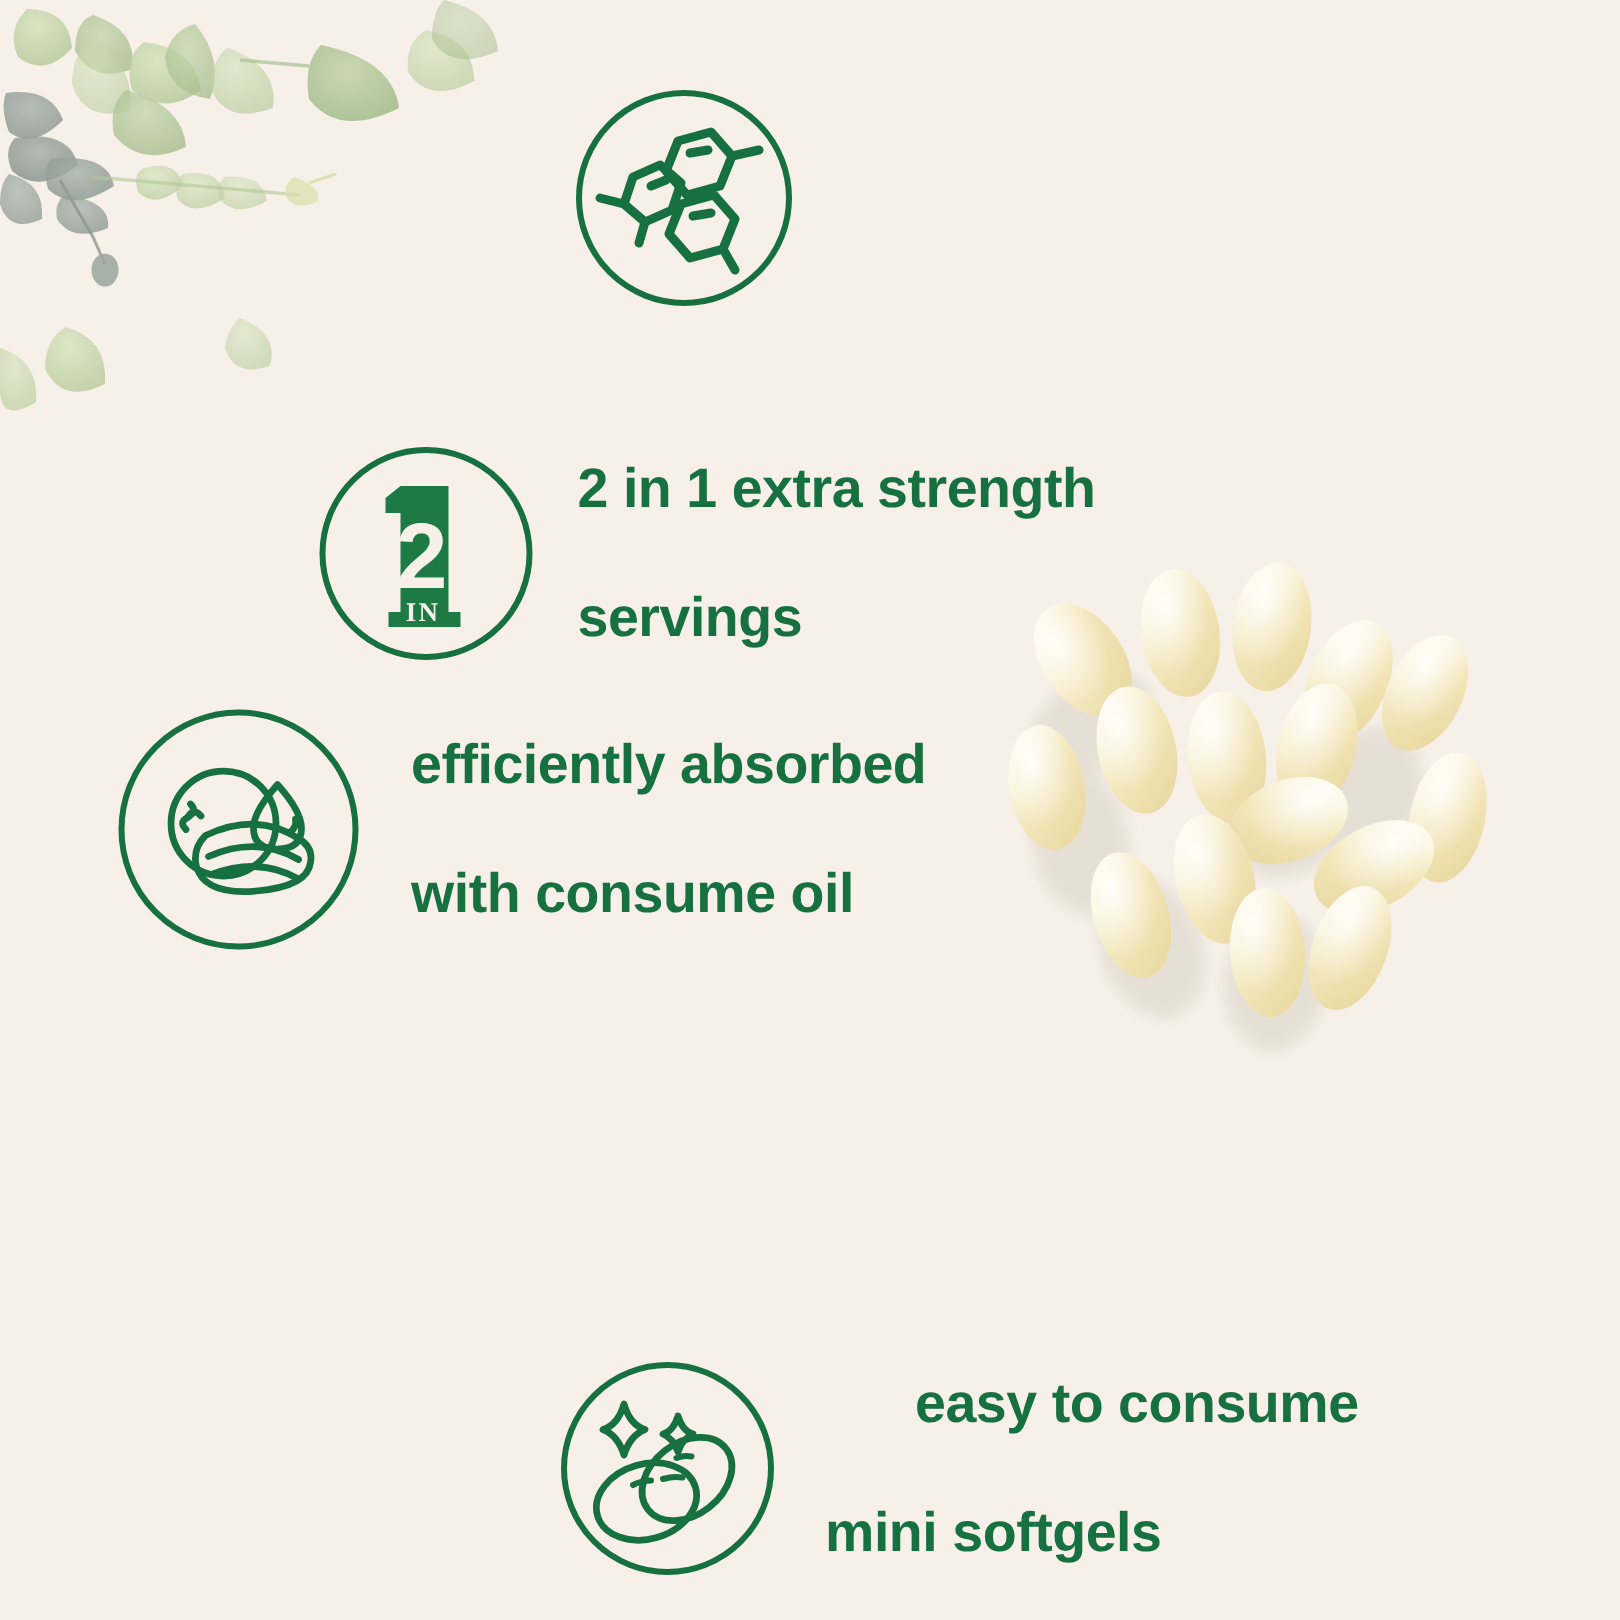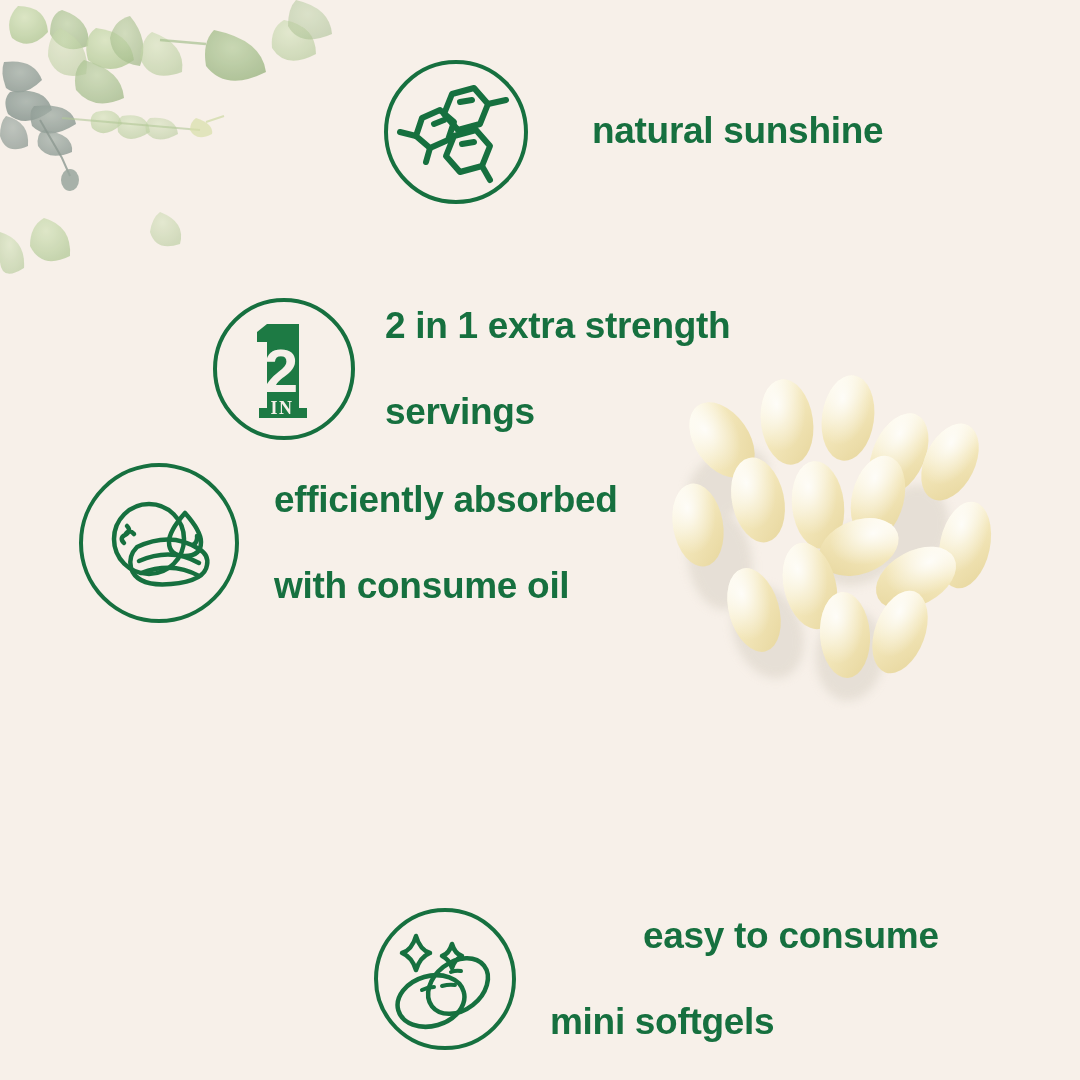--- a/index.html
+++ b/index.html
@@ -26,28 +26,28 @@
     line-height:1.16;
     letter-spacing:-0.3px;
     white-space:pre-line;
   }
   .feature-text .line{display:block;}
 
   #row-1{left:382px;top:58px;}
   #row-1 .feature-text{margin-left:62px;margin-top:-2px;}
   #row-2{left:211px;top:262px;}
   #row-2 .feature-text{margin-left:28px;}
-  #row-3{left:77px;top:436px;}
+  #row-3{left:77px;top:446px;}
   #row-3 .feature-text{margin-left:32px;}
   #row-4{left:207px;top:667px;}
   #row-4 .feature-text{margin-left:32px;}
   #row-5{left:372px;top:872px;}
   #row-5 .feature-text{margin-left:32px;}
   
-  #row-5 .feature-text .line:nth-child(1){margin-left:93px;text-align:center;}
+  #row-5 .feature-text .line:nth-child(1){margin-left:60px;text-align:center;}
   #row-5 .feature-text .line:nth-child(2){margin-left:0px;}
 </style>
 </head>
 <body>
 
 <div id="stage">
 
   <svg id="foliage" viewBox="0 0 460 330" aria-hidden="true">
     <defs>
       <radialGradient id="lfA" cx="40%" cy="30%" r="75%">
@@ -201,21 +201,20 @@
         <path d="M106 46 L124 42"></path>
         <path d="M34 78 L18 74"></path>
         <path d="M100 108 L108 122"></path>
         <path d="M48 90 L44 104"></path>
         <path d="M78 44 L90 42"></path>
         <path d="M80 86 L92 84"></path>
         <path d="M52 66 L62 62"></path>
       </g>
     </svg>
     <div class="feature-text">
-      <span class="line">natural sunshine</span>
     </div>
   </div>
 
   <div class="feature-row" id="row-2">
     <svg class="icon-badge" width="146" height="146" viewBox="0 0 146 146">
       <circle cx="73" cy="73" r="69" fill="none" stroke="#16703f" stroke-width="4"></circle>
       <path d="M56 28 L88 28 L88 112 L96 112 L96 122 L48 122 L48 112 L56 112 L56 46 L46 46 L46 36 Z" fill="#1d7a44"></path>
       <text x="70" y="96" text-anchor="middle" font-family="'Liberation Sans',sans-serif" font-size="62" font-weight="bold" fill="#f7f0e9">2</text>
       <text x="71" y="118" text-anchor="middle" font-family="'Liberation Serif',serif" font-size="18" font-weight="bold" letter-spacing="1.5" fill="#f7f0e9">IN</text>
     </svg>

